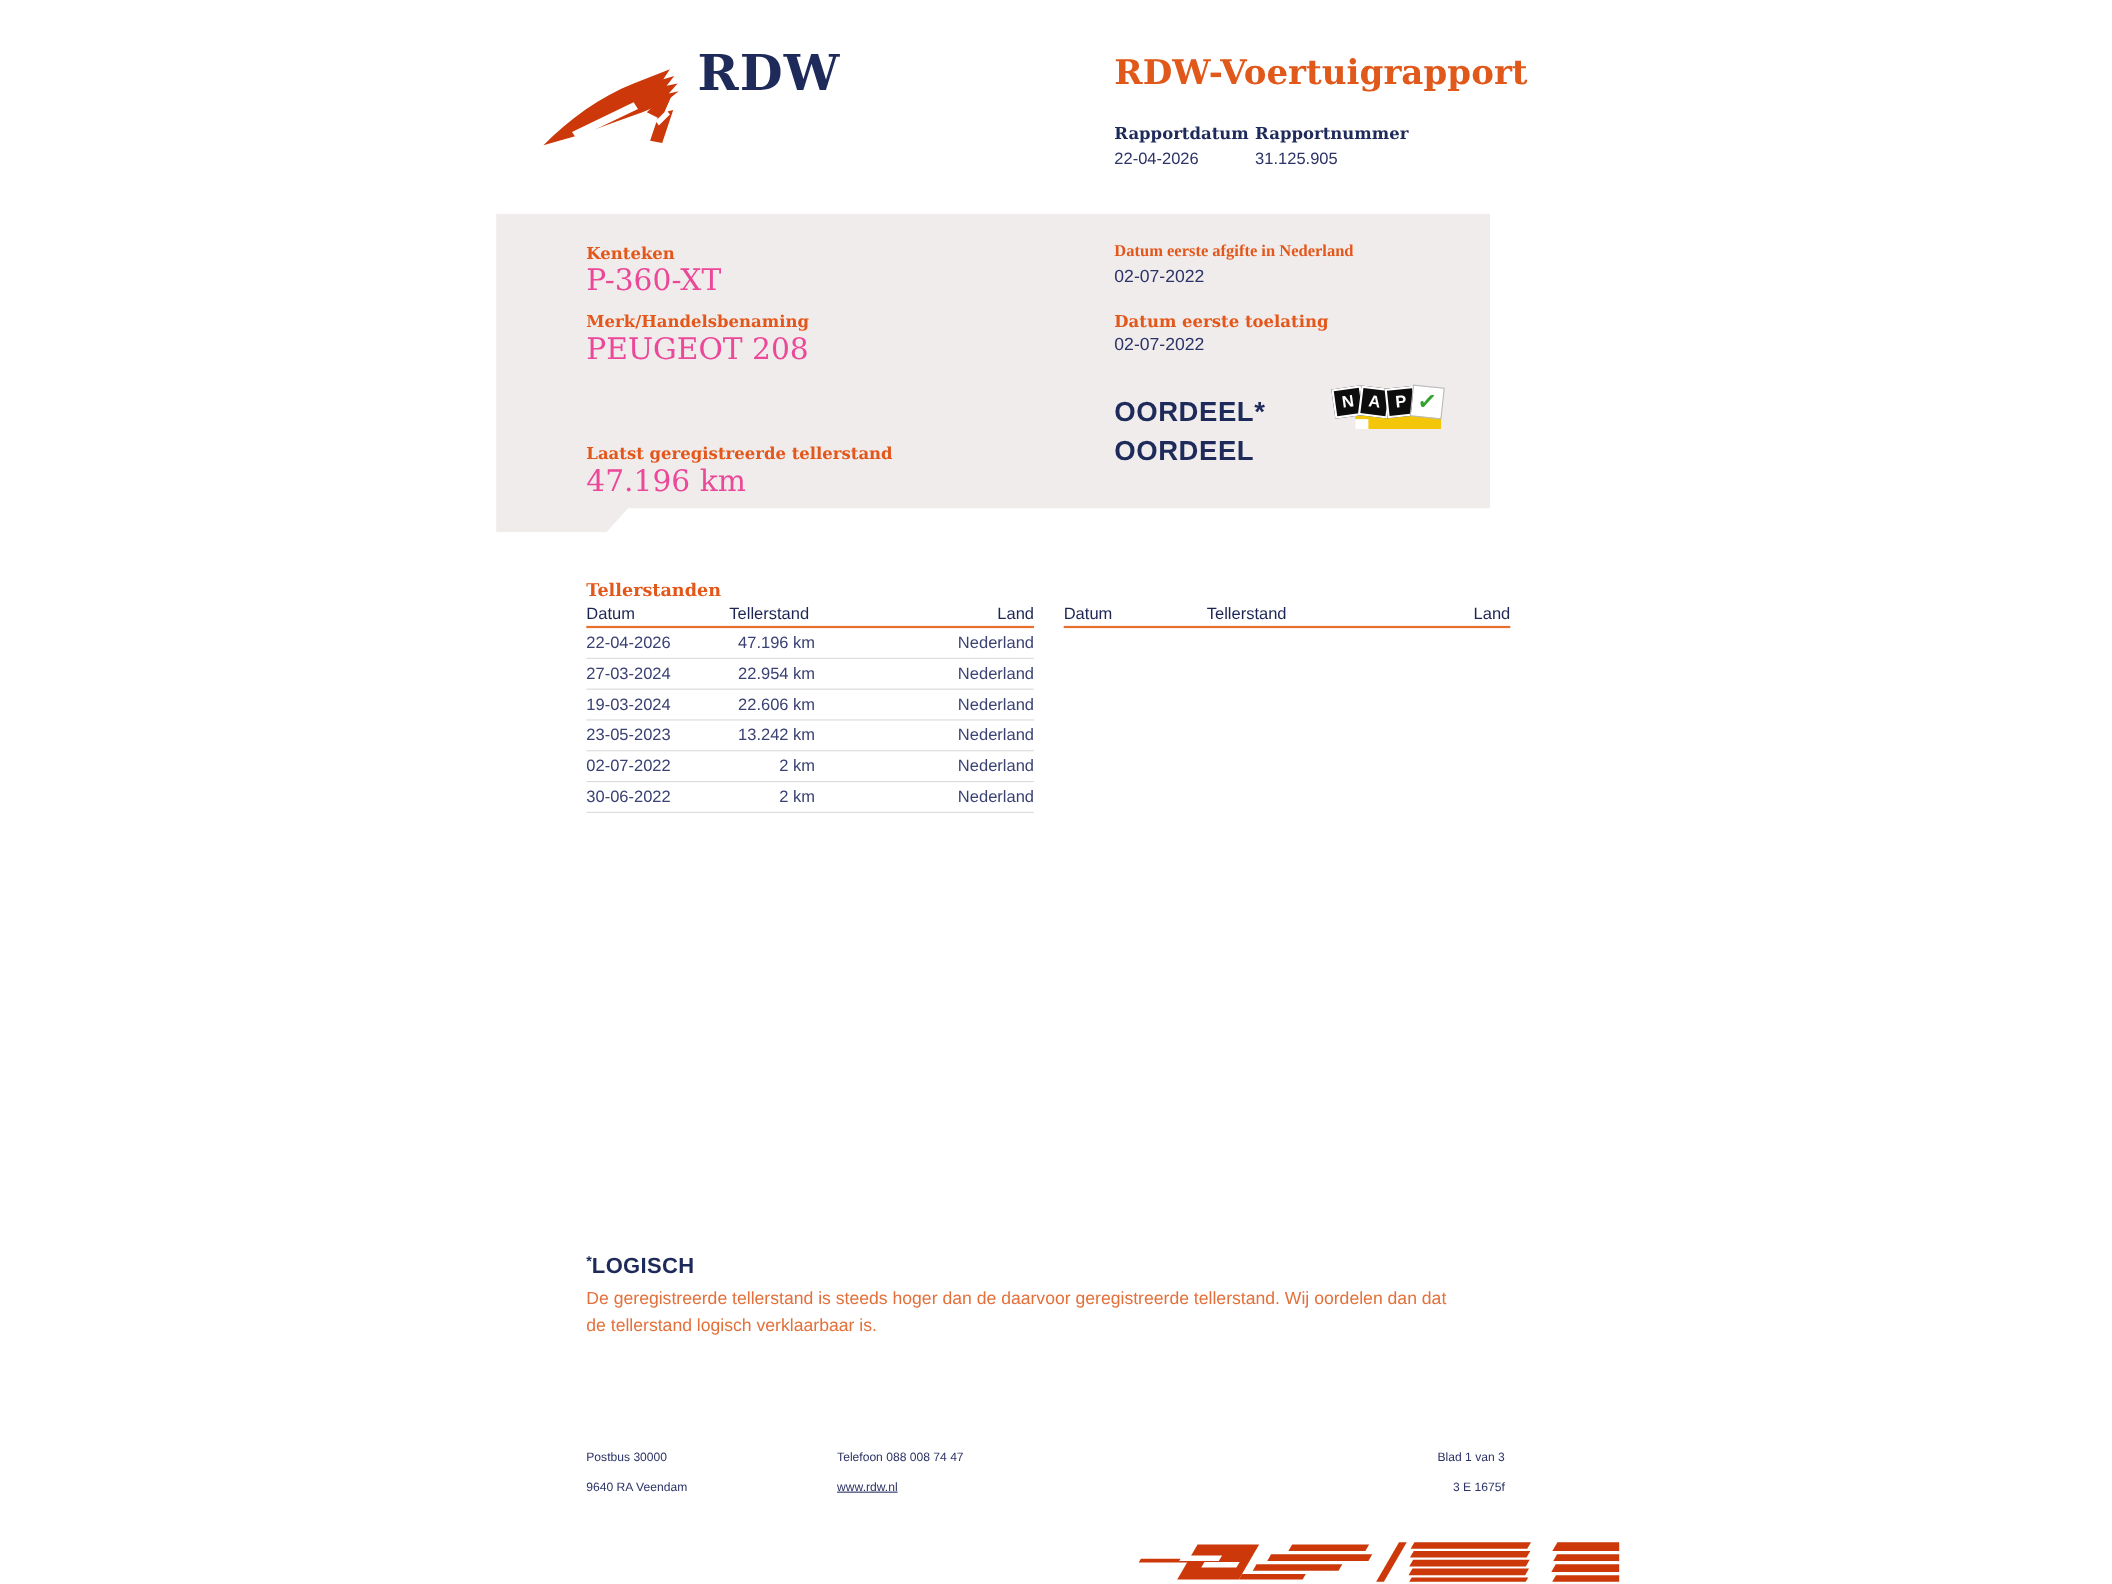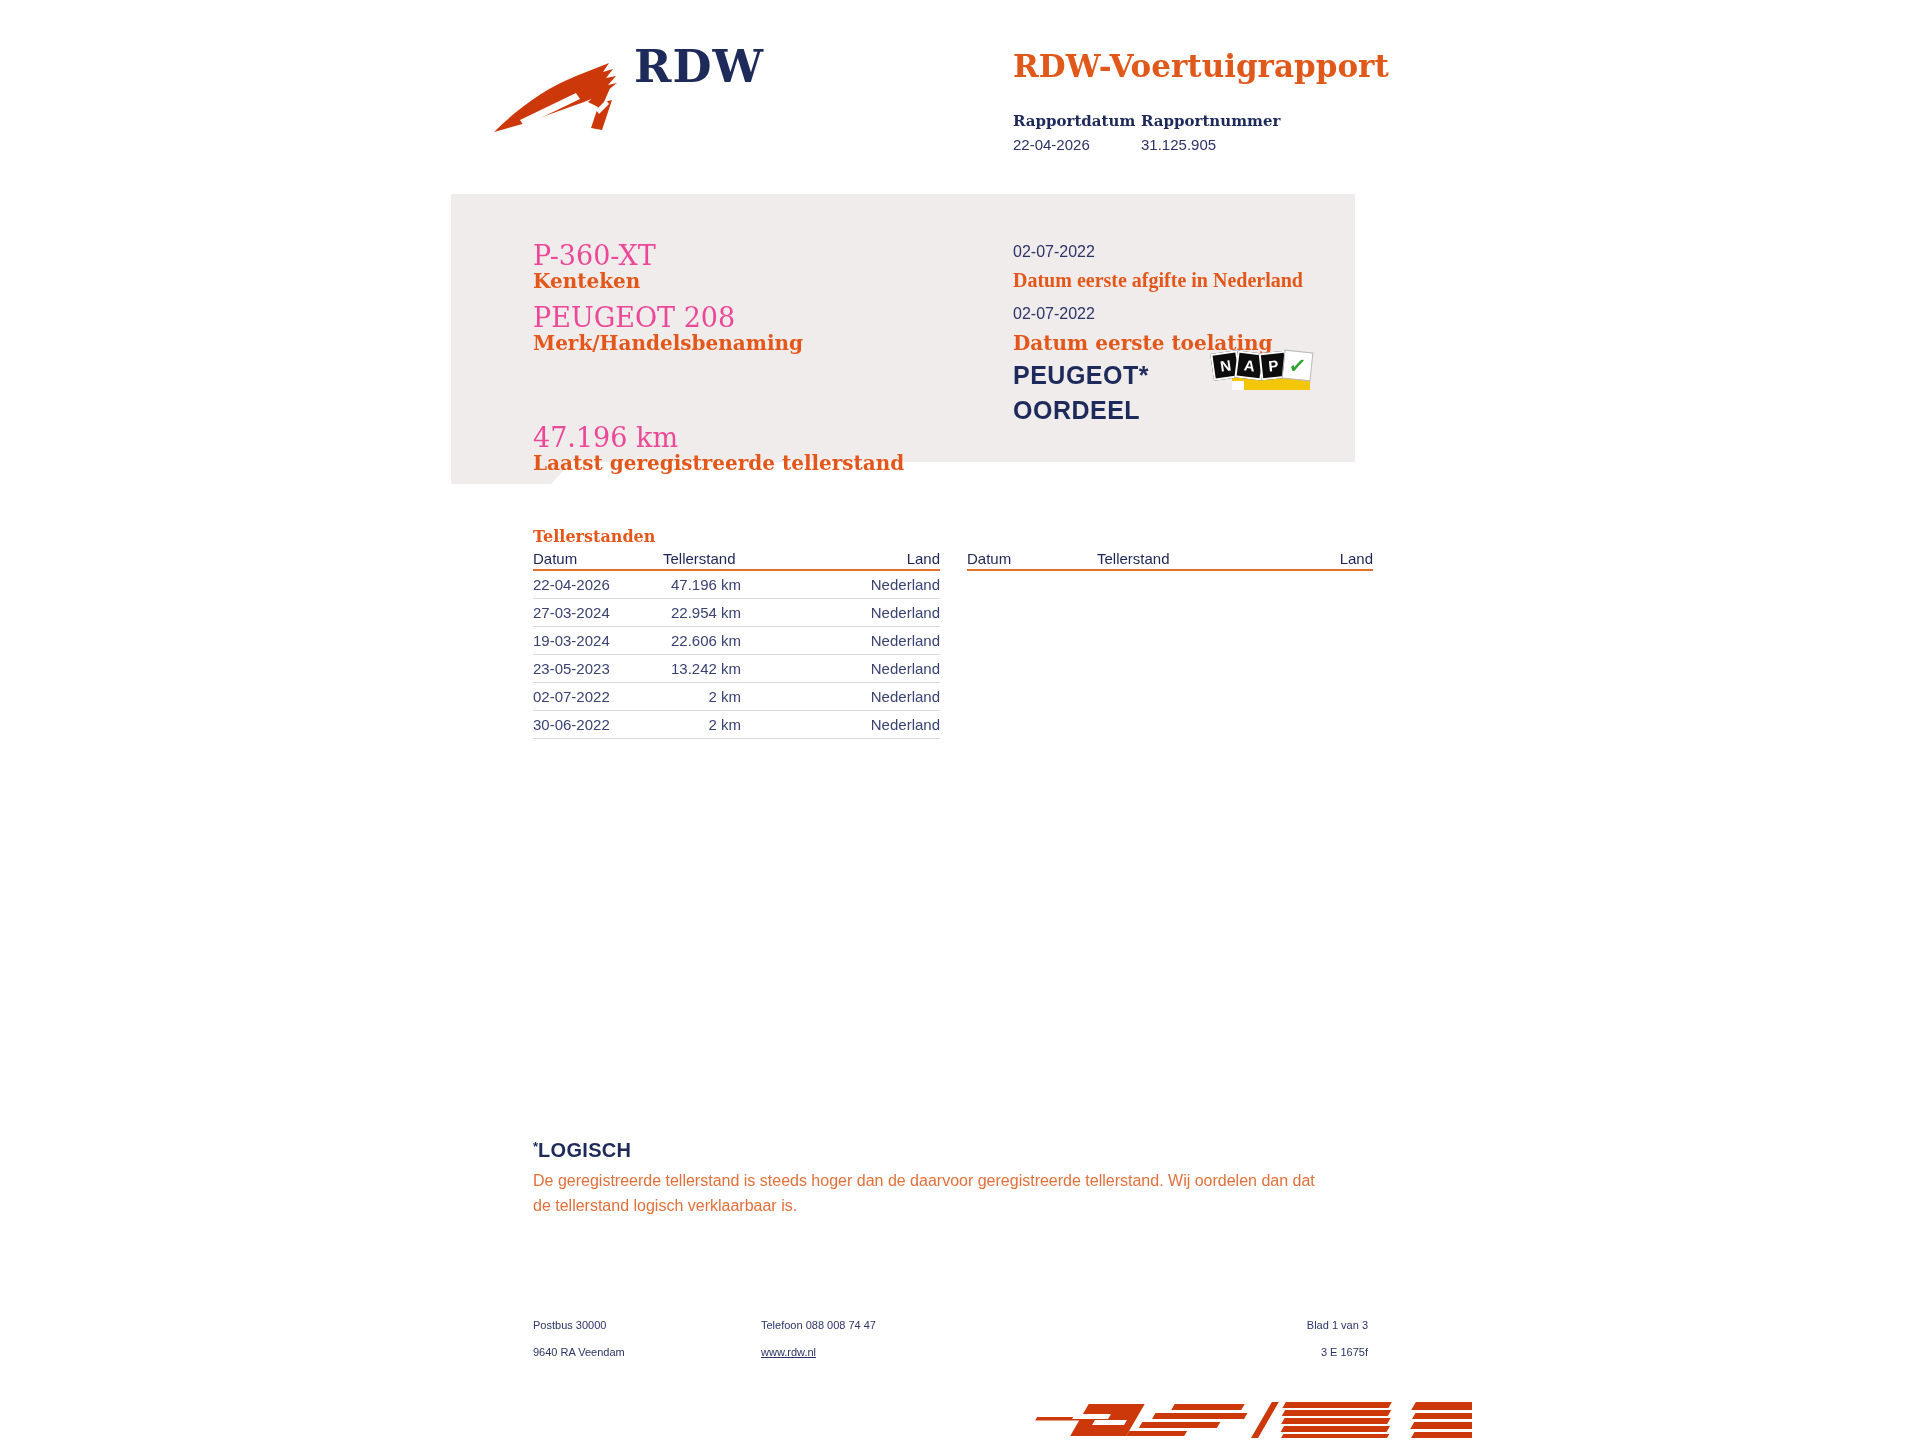--- a/index.html
+++ b/index.html
@@ -22,22 +22,22 @@
     font-family:"DejaVu Serif", serif;font-weight:bold;font-size:15px;color:#1E2A5A;
   }
   .meta-value{font-size:15px;color:#2C3366;}
 
   
   .panel{
     background:#EFECEB;
     clip-path:polygon(0 0,904px 0,904px 268px,120px 268px,100px 290px,0 290px);
   }
   .field-label{
-    font-family:"DejaVu Serif", serif;font-weight:bold;font-size:20px;
-    color:#E4571B;white-space:nowrap;margin-top:48px;
+    font-family:"DejaVu Serif", serif;font-weight:bold;font-size:15px;
+    color:#E4571B;white-space:nowrap;
   }
   .serif-value{
     font-family:"DejaVu Serif", serif;font-size:27px;color:#ec4899;white-space:nowrap;
   }
   .sans-value{font-size:16px;color:#2C3366;white-space:nowrap;}
   .oordeel{
     font-size:25px;line-height:35px;font-weight:bold;color:#1E2A5A;letter-spacing:.5px;
   }
 
   
@@ -116,21 +116,21 @@
 <div class="abs field-label" style="left:533px;top:403px;">Laatst geregistreerde tellerstand</div>
 <div class="abs serif-value" style="left:533px;top:422px;">47.196 km</div>
 
 <div class="abs field-label" style="left:1013px;top:221px;font-family:Liberation Serif, serif;">Datum eerste afgifte in Nederland</div>
 <div class="abs sans-value" style="left:1013px;top:243px;">02-07-2022</div>
 
 <div class="abs field-label" style="left:1013px;top:283px;">Datum eerste toelating</div>
 <div class="abs sans-value" style="left:1013px;top:305px;">02-07-2022</div>
 
 <div class="abs oordeel" style="left:1013px;top:358px;">
-  <div>PEUGEOT*</div>
+  <div>OORDEEL*</div>
   <div>OORDEEL</div>
 </div>
 
 <div class="abs nap" style="left:1212px;top:349px;">
   <div class="nap-yellow"></div>
   <div class="nap-notch"></div>
   <div class="nap-sq" style="left:0px;transform:rotate(-8deg);">N</div>
   <div class="nap-sq" style="left:24px;transform:rotate(7deg);">A</div>
   <div class="nap-sq" style="left:48px;transform:rotate(-6deg);">P</div>
   <div class="nap-sq nap-check" style="left:72px;transform:rotate(6deg);">✓</div>

